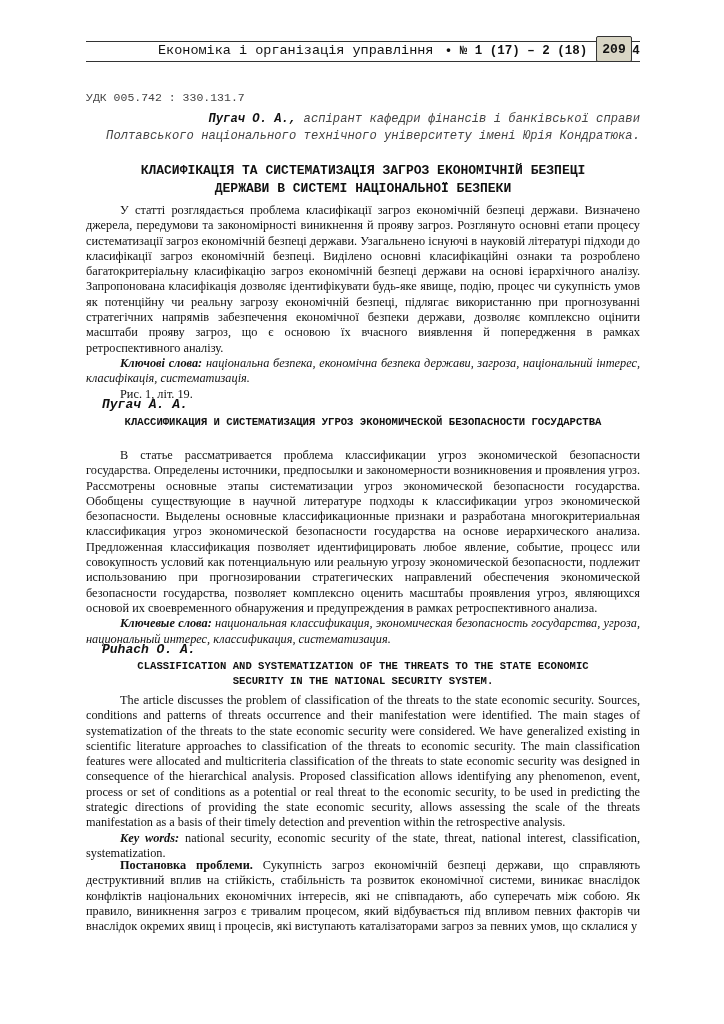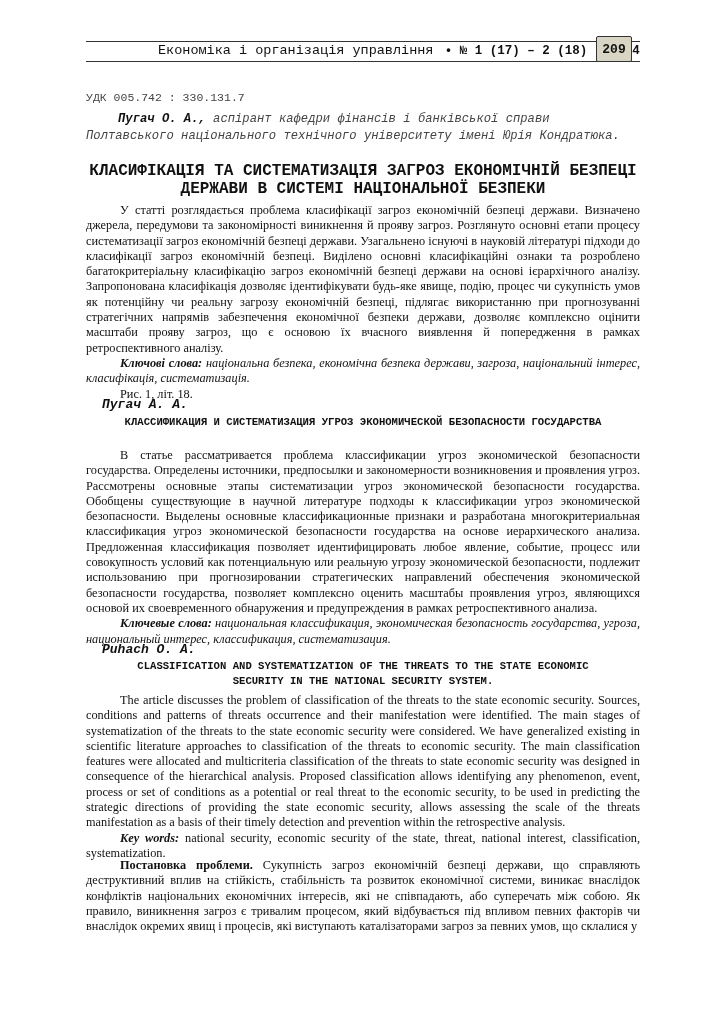--- a/index.html
+++ b/index.html
@@ -7,29 +7,29 @@
   .page { position: absolute; left: 86px; top: 0; width: 554px; }
 
   .running-head { position: absolute; left: 86px; top: 38px; width: 554px; height: 26px; }
   .rh-line-top { position: absolute; left: 0; top: 3px; width: 554px; border-top: 1px solid #333; }
   .rh-line-bot { position: absolute; left: 0; top: 23px; width: 554px; border-top: 1px solid #333; }
   .rh-text { position: absolute; left: 72px; top: 4px; font-size: 13.5px; white-space: nowrap; }
   .rh-journal { font-family: Liberation Mono, monospace; }
   .rh-issue { font-family: "Liberation Mono", monospace; font-weight: bold; font-size: 12.5px; margin-left: 8px; }
   .page-num { position: absolute; left: 510px; top: -2px; width: 34px; height: 24px; background: #d8d5c4; border: 1.5px solid #333; border-radius: 2px; font-family: "Liberation Mono", monospace; font-weight: bold; font-size: 13px; text-align: center; line-height: 26px; }
 
-  .mono { font-family: "Liberation Mono", monospace; }
+  .mono { font-family: "Liberation Mono", monospace; text-align: right; }
   .serif { font-family: "Liberation Serif", serif; }
 
   .udk { position: absolute; left: 0; top: 91px; font-size: 11.5px; color: #444; }
   .affil { position: absolute; left: 0; top: 111px; width: 554px; font-size: 12.2px; line-height: 16.5px; font-style: italic; color: #444; }
   .affil b { font-weight: bold; color: #111; margin-left: 32px; }
 
   .title { position: absolute; left: 0; width: 554px; text-align: center; font-weight: bold; }
-  .t-ua { top: 162px; font-size: 16px; line-height: 18px; }
+  .t-ua { top: 162px; font-size: 13px; line-height: 18px; }
   .t-ru { top: 415px; font-size: 10.6px; line-height: 15px; }
   .t-en { top: 659px; font-size: 10.6px; line-height: 15px; }
 
   .abstract { position: absolute; left: 0; width: 554px; font-size: 12.3px; line-height: 15.3px; text-align: justify; }
   .abstract p { margin: 0; text-indent: 34px; }
   .abs-ua { top: 203px; }
   .abs-ru { top: 448px; }
   .abs-en { top: 693px; }
   .body-text { top: 858px; }
   .kw-label { font-weight: bold; font-style: italic; }
@@ -62,21 +62,21 @@
   </div>
 
   <div class="title t-ua mono">
     <div>КЛАСИФІКАЦІЯ ТА СИСТЕМАТИЗАЦІЯ ЗАГРОЗ ЕКОНОМІЧНІЙ БЕЗПЕЦІ</div>
     <div>ДЕРЖАВИ В СИСТЕМІ НАЦІОНАЛЬНОЇ БЕЗПЕКИ</div>
   </div>
 
   <div class="abstract abs-ua serif">
     <p>У статті розглядається проблема класифікації загроз економічній безпеці держави. Визначено джерела, передумови та закономірності виникнення й прояву загроз. Розглянуто основні етапи процесу систематизації загроз економічній безпеці держави. Узагальнено існуючі в науковій літературі підходи до класифікації загроз економічній безпеці. Виділено основні класифікаційні ознаки та розроблено багатокритеріальну класифікацію загроз економічній безпеці держави на основі ієрархічного аналізу. Запропонована класифікація дозволяє ідентифікувати будь-яке явище, подію, процес чи сукупність умов як потенційну чи реальну загрозу економічній безпеці, підлягає використанню при прогнозуванні стратегічних напрямів забезпечення економічної безпеки держави, дозволяє комплексно оцінити масштаби прояву загроз, що є основою їх вчасного виявлення й попередження в рамках ретроспективного аналізу.</p>
     <p><span class="kw-label">Ключові слова:</span> <span class="kw-text-it">національна безпека, економічна безпека держави, загроза, національний інтерес, класифікація, систематизація.</span></p>
-    <p>Рис. 1, літ. 18.</p>
+    <p>Рис. 1, літ. 19.</p>
   </div>
 
   <div class="author a-ru mono">Пугач А. А.</div>
 
   <div class="title t-ru mono">
     <div>КЛАССИФИКАЦИЯ И СИСТЕМАТИЗАЦИЯ УГРОЗ ЭКОНОМИЧЕСКОЙ БЕЗОПАСНОСТИ ГОСУДАРСТВА</div>
   </div>
 
   <div class="abstract abs-ru serif">
     <p>В статье рассматривается проблема классификации угроз экономической безопасности государства. Определены источники, предпосылки и закономерности возникновения и проявления угроз. Рассмотрены основные этапы систематизации угроз экономической безопасности государства. Обобщены существующие в научной литературе подходы к классификации угроз экономической безопасности. Выделены основные классификационные признаки и разработана многокритериальная классификация угроз экономической безопасности государства на основе иерархического анализа. Предложенная классификация позволяет идентифицировать любое явление, событие, процесс или совокупность условий как потенциальную или реальную угрозу экономической безопасности, подлежит использованию при прогнозировании стратегических направлений обеспечения экономической безопасности государства, позволяет комплексно оценить масштабы проявления угроз, являющихся основой их своевременного обнаружения и предупреждения в рамках ретроспективного анализа.</p>

